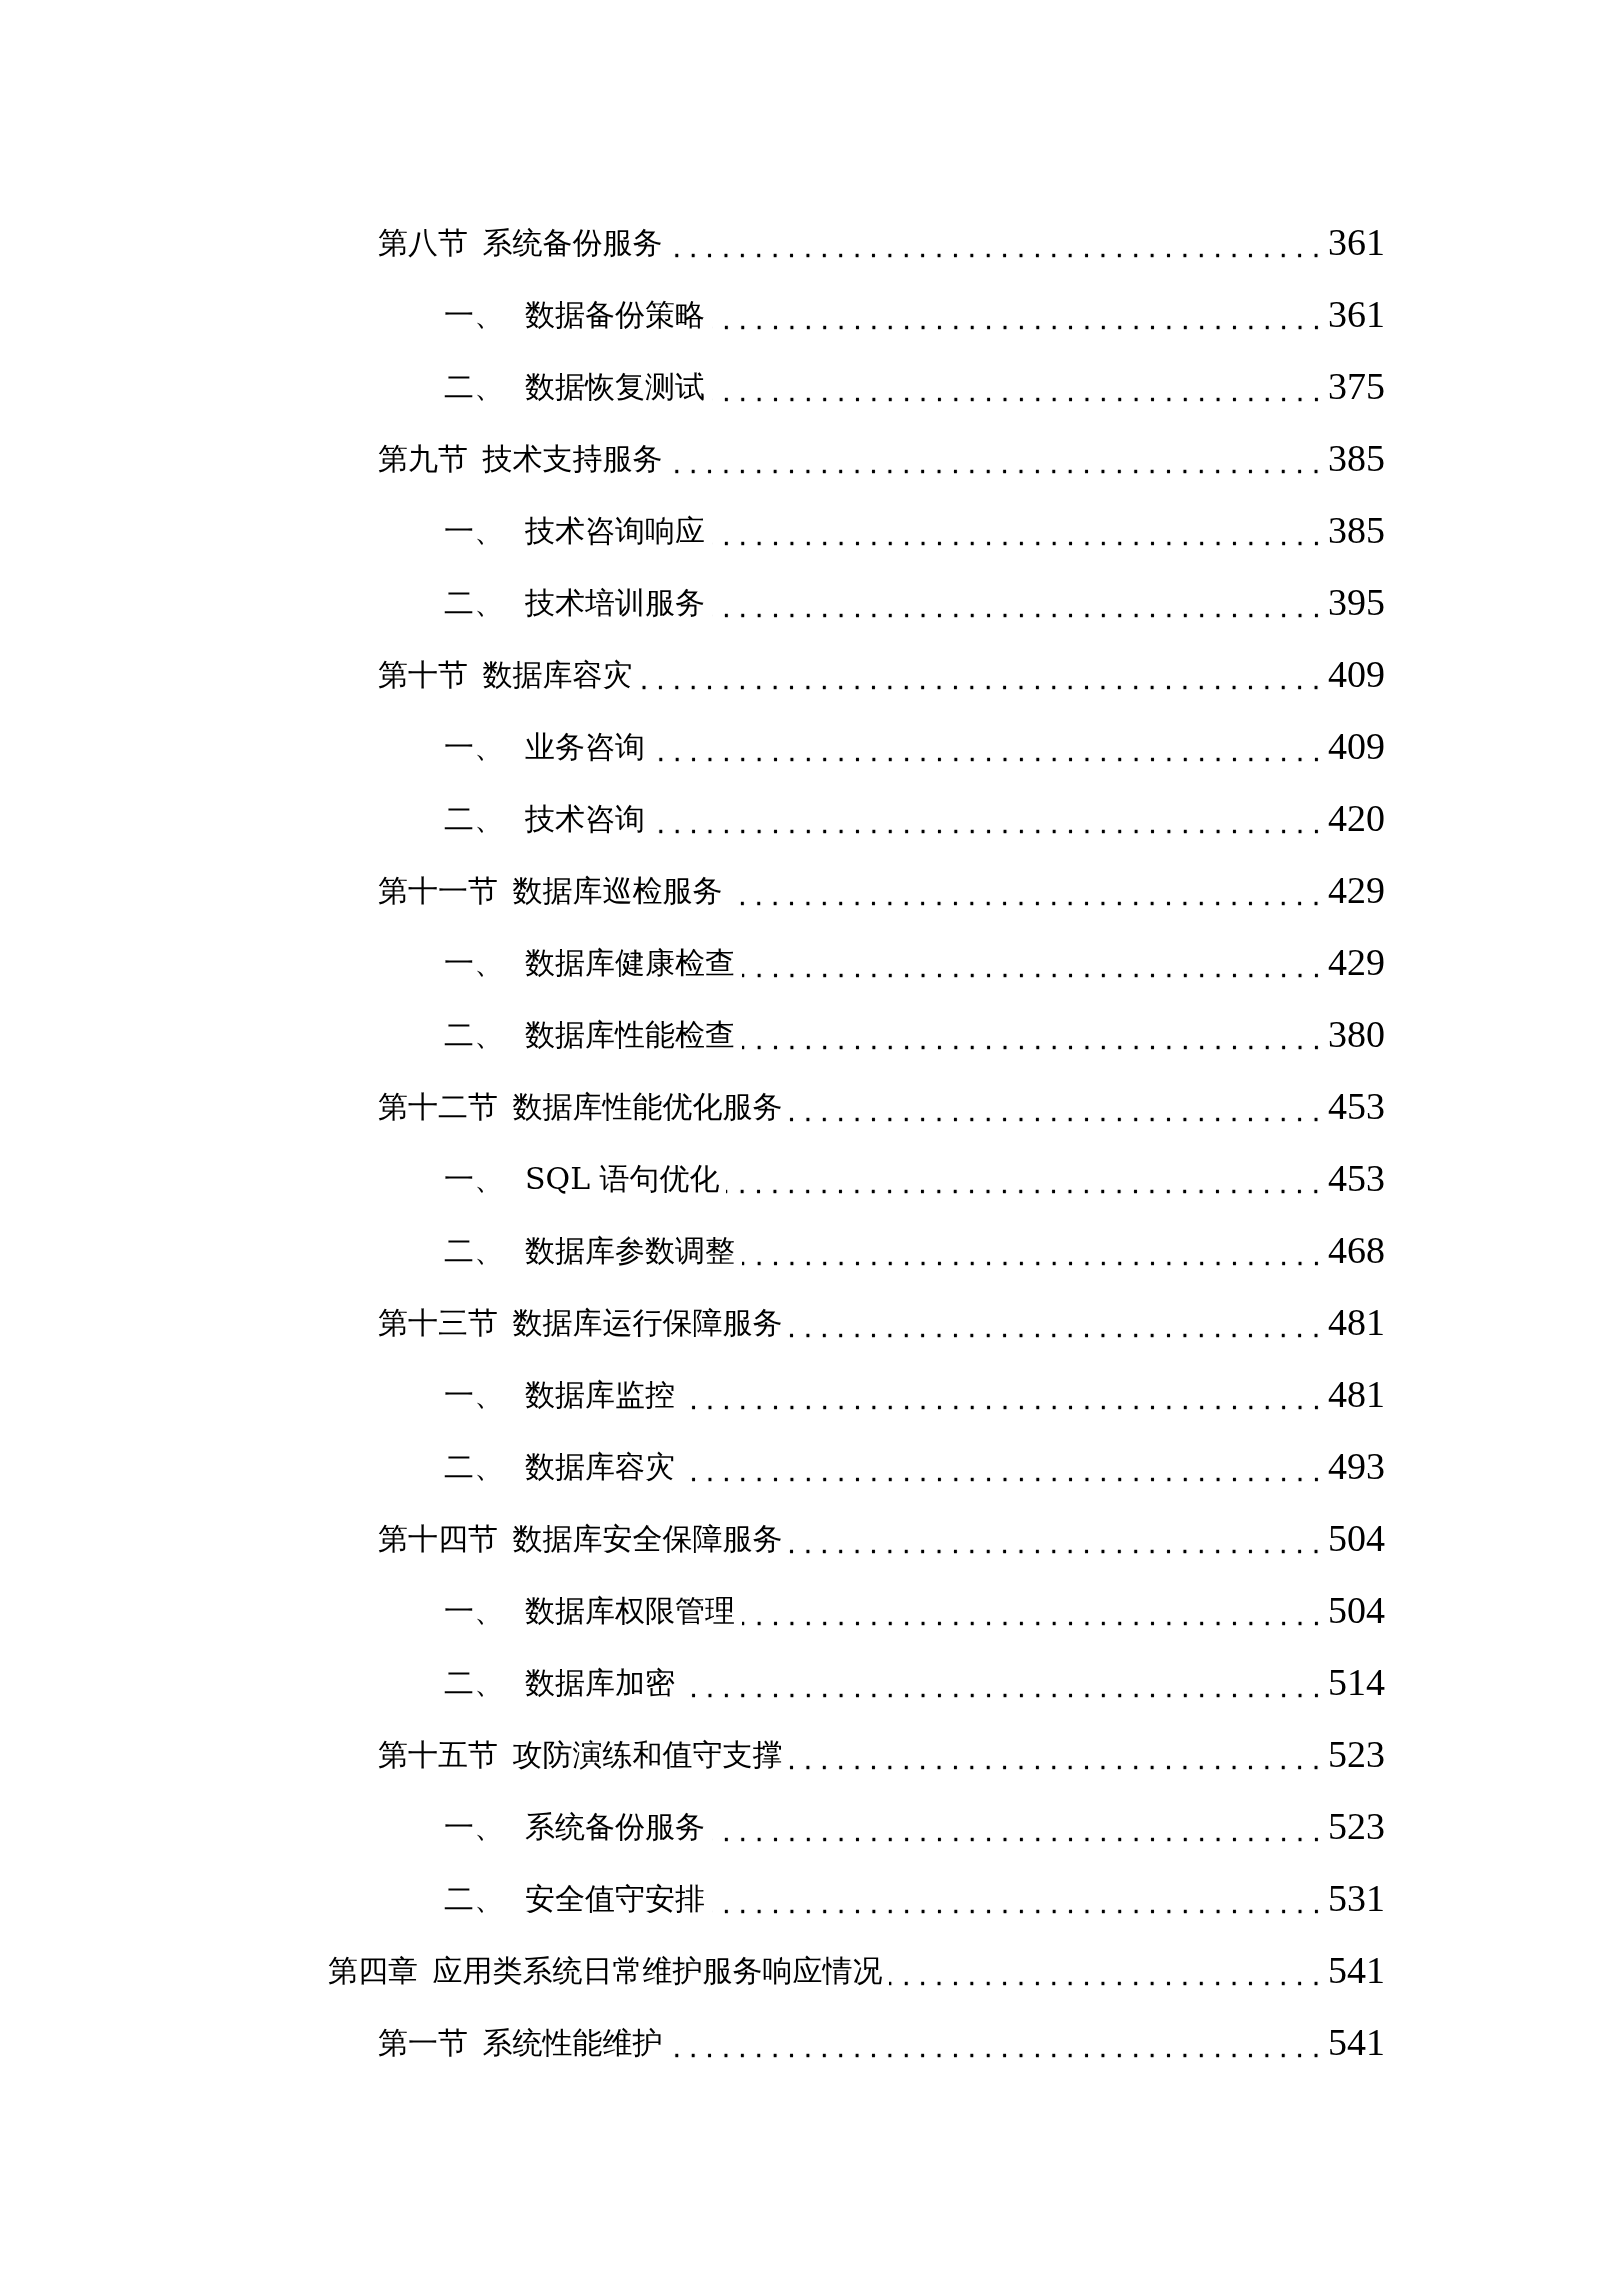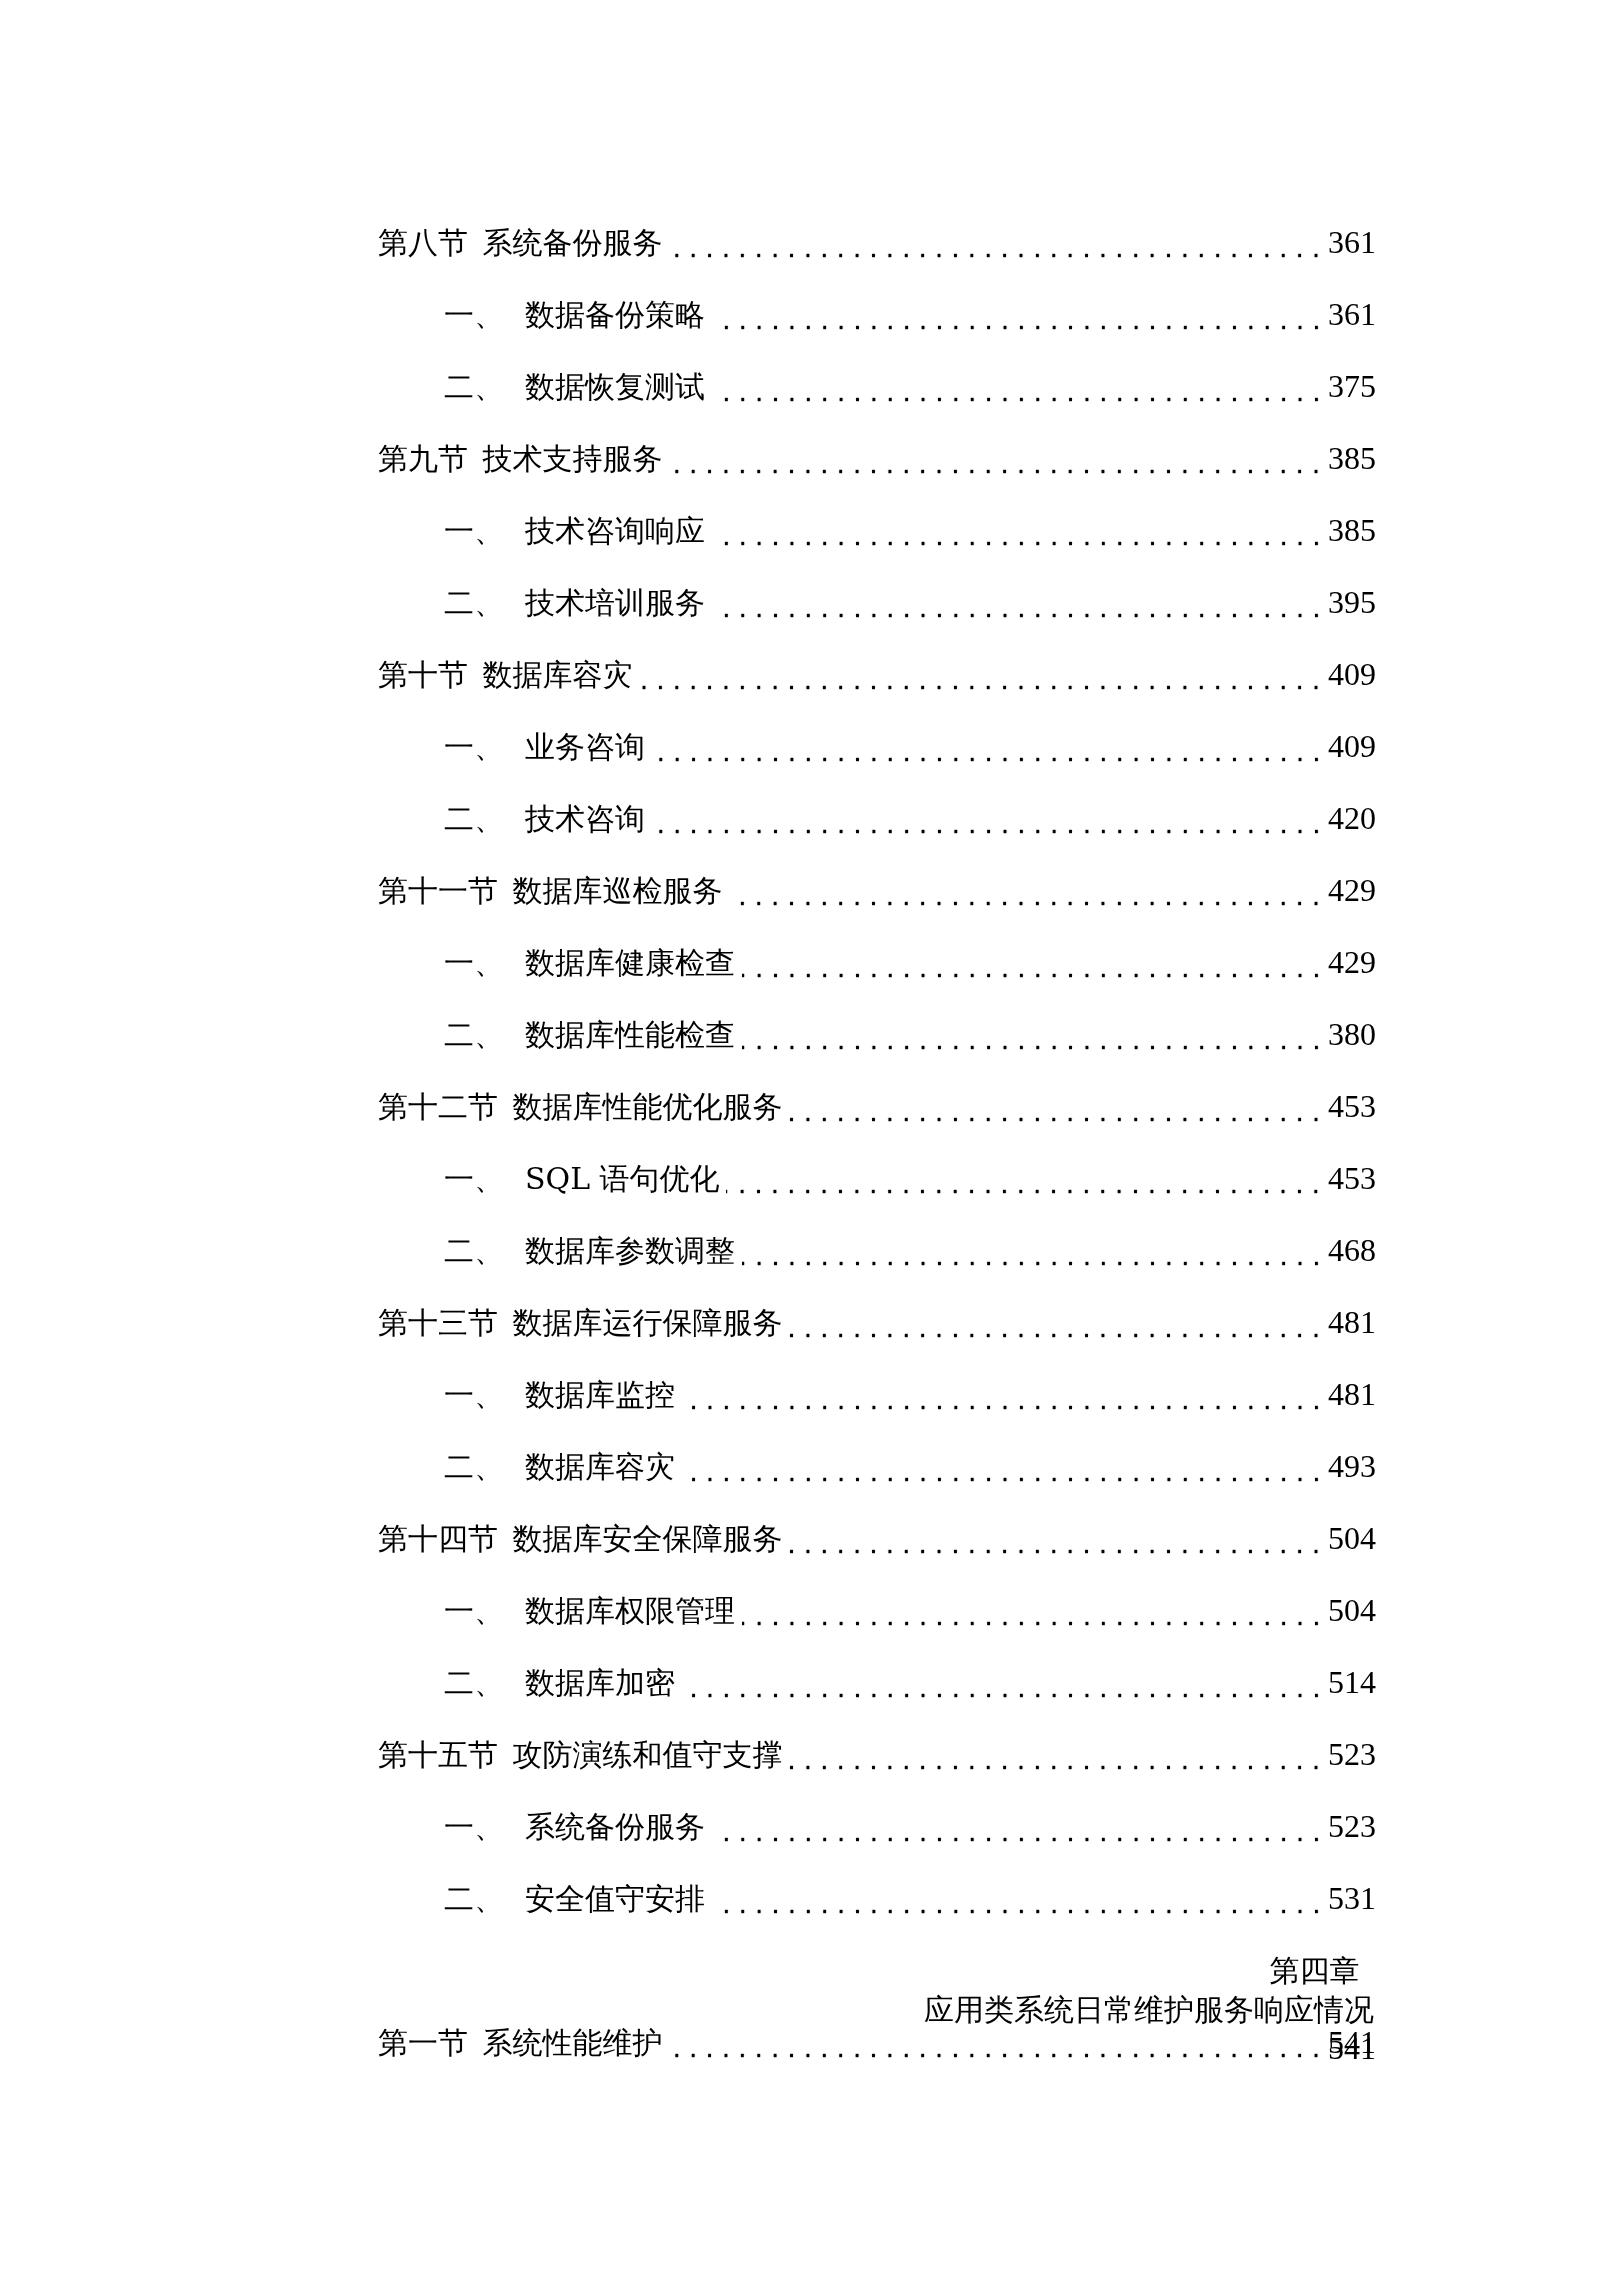--- a/index.html
+++ b/index.html
@@ -33,21 +33,21 @@
     right: 249px;
     height: 39px;
     display: flex;
     align-items: flex-end;
     font-size: 30px;
     line-height: 39px;
     white-space: nowrap;
     text-decoration: none;
     color: #000;
   }
-  .lvl-chapter .toc-entry { left: 328px; flex-direction: column; }
+  .lvl-chapter .toc-entry { left: 328px; }
   .lvl-section .toc-entry { left: 378px; }
   .lvl-item .toc-entry    { left: 444px; }
 
   .toc-num {
     flex: 0 0 auto;
     letter-spacing: 0;
   }
   .lvl-item .toc-num {
     width: 81px;
     display: inline-block;
@@ -65,21 +65,21 @@
     height: 39px;
     margin: 0 3.9px 0 6.5px;
     background-image: radial-gradient(circle, #000 1.7px, transparent 2px);
     background-size: 16.4px 6.5px;
     background-repeat: repeat-x;
     background-position: right 29px;
   }
   .toc-page {
     flex: 0 0 auto;
     font-family: "Liberation Serif", "DejaVu Serif", serif;
-    font-size: 32px;
+    font-size: 38px;
     width: 46px;
     text-align: right;
   }
 </style>
 </head>
 <body>
 
 <div class="toc">
   <div class="toc-row lvl-section">
     <a class="toc-entry">

